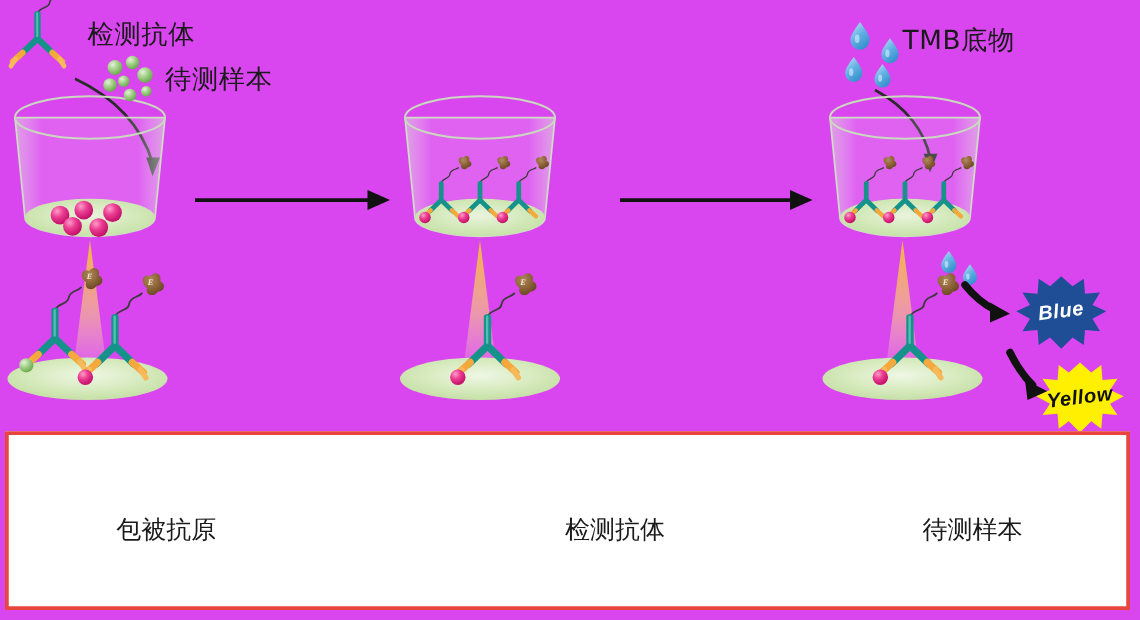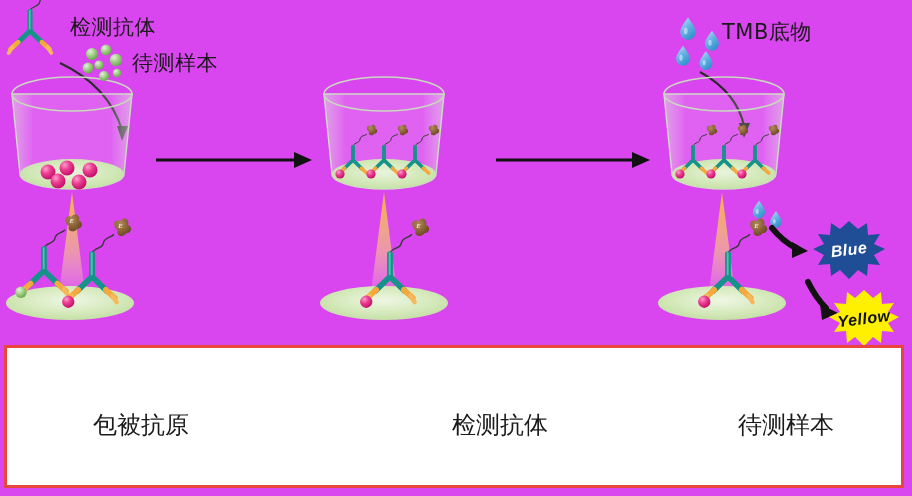--- a/index.html
+++ b/index.html
@@ -21,21 +21,21 @@
     color:#1a1a1a;
     font-family:"DejaVu Sans","Liberation Sans",sans-serif;
     letter-spacing:.5px;
     white-space:nowrap;
     line-height:1;
   }
   .cn-label-lg{
     font-size:21px;
   }
   .legend-label{
-    font-size:24px;
+    font-size:20px;
     color:#1a1a1a;
     font-family:"DejaVu Sans","Liberation Sans",sans-serif;
     white-space:nowrap;
     line-height:1;
   }
   #legend-box{
     left:4px;
     top:345px;
     width:900px;
     height:143px;

